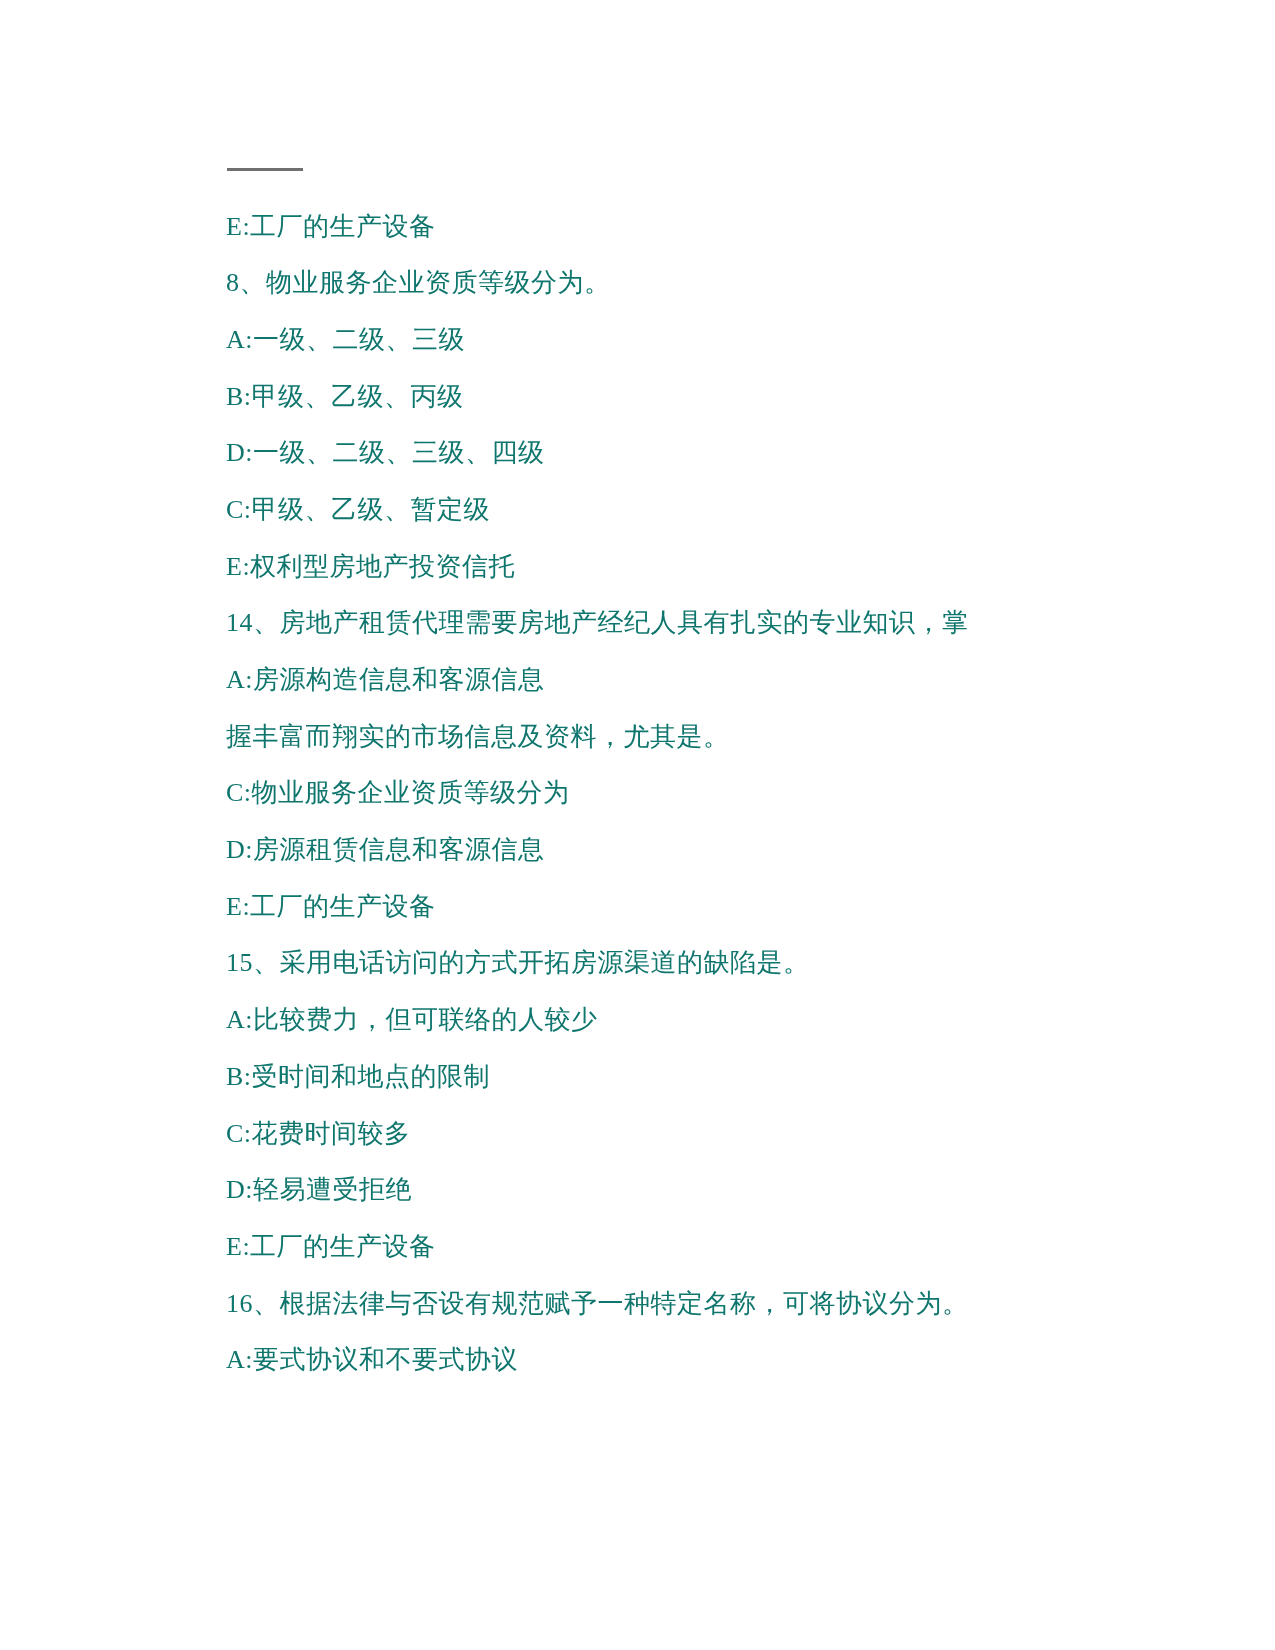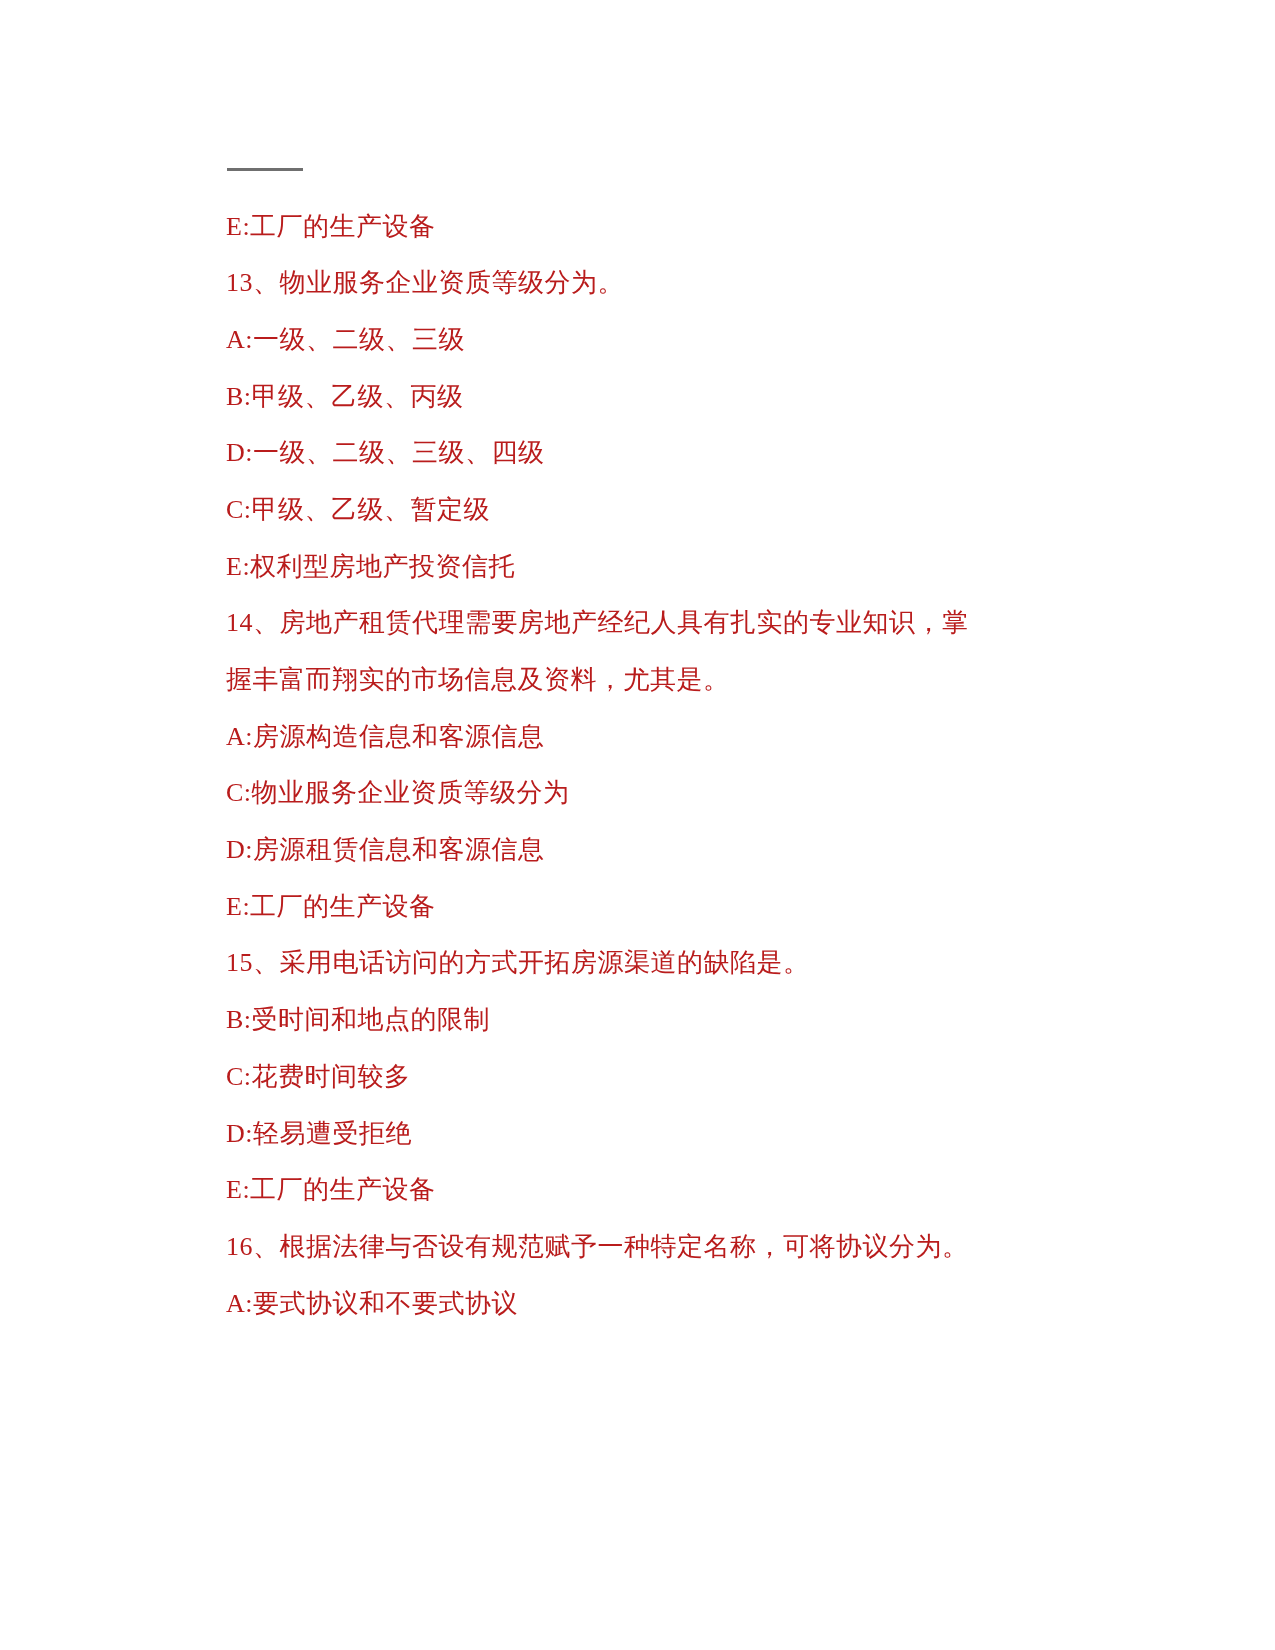--- a/index.html
+++ b/index.html
@@ -19,52 +19,53 @@
     position: absolute;
     left: 226px;
     top: 141px;
     right: 0;
   }
   .line {
     height: 56.7px;
     display: flex;
     align-items: center;
     font-size: 26px;
-    color: #b91c1c;
+    color: #0f766e;
     letter-spacing: 0.5px;
     white-space: pre;
   }
   .underline-bar {
     display: inline-block;
     width: 76px;
     height: 3px;
     background: #6f6f6f;
     margin-left: 1px;
   }
 </style>
 </head>
 <body>
 
 <div class="page">
   <div class="content">
     <div class="line"><span class="underline-bar"></span></div>
     <div class="line">E:工厂的生产设备</div>
-    <div class="line">13、物业服务企业资质等级分为。</div>
+    <div class="line">8、物业服务企业资质等级分为。</div>
     <div class="line">A:一级、二级、三级</div>
     <div class="line">B:甲级、乙级、丙级</div>
     <div class="line">D:一级、二级、三级、四级</div>
     <div class="line">C:甲级、乙级、暂定级</div>
     <div class="line">E:权利型房地产投资信托</div>
     <div class="line">14、房地产租赁代理需要房地产经纪人具有扎实的专业知识，掌</div>
+    <div class="line">A:房源构造信息和客源信息</div>
     <div class="line">握丰富而翔实的市场信息及资料，尤其是。</div>
-    <div class="line">A:房源构造信息和客源信息</div>
     <div class="line">C:物业服务企业资质等级分为</div>
     <div class="line">D:房源租赁信息和客源信息</div>
     <div class="line">E:工厂的生产设备</div>
     <div class="line">15、采用电话访问的方式开拓房源渠道的缺陷是。</div>
+    <div class="line">A:比较费力，但可联络的人较少</div>
     <div class="line">B:受时间和地点的限制</div>
     <div class="line">C:花费时间较多</div>
     <div class="line">D:轻易遭受拒绝</div>
     <div class="line">E:工厂的生产设备</div>
     <div class="line">16、根据法律与否设有规范赋予一种特定名称，可将协议分为。</div>
     <div class="line">A:要式协议和不要式协议</div>
   </div>
 </div>
 
 </body></html>

